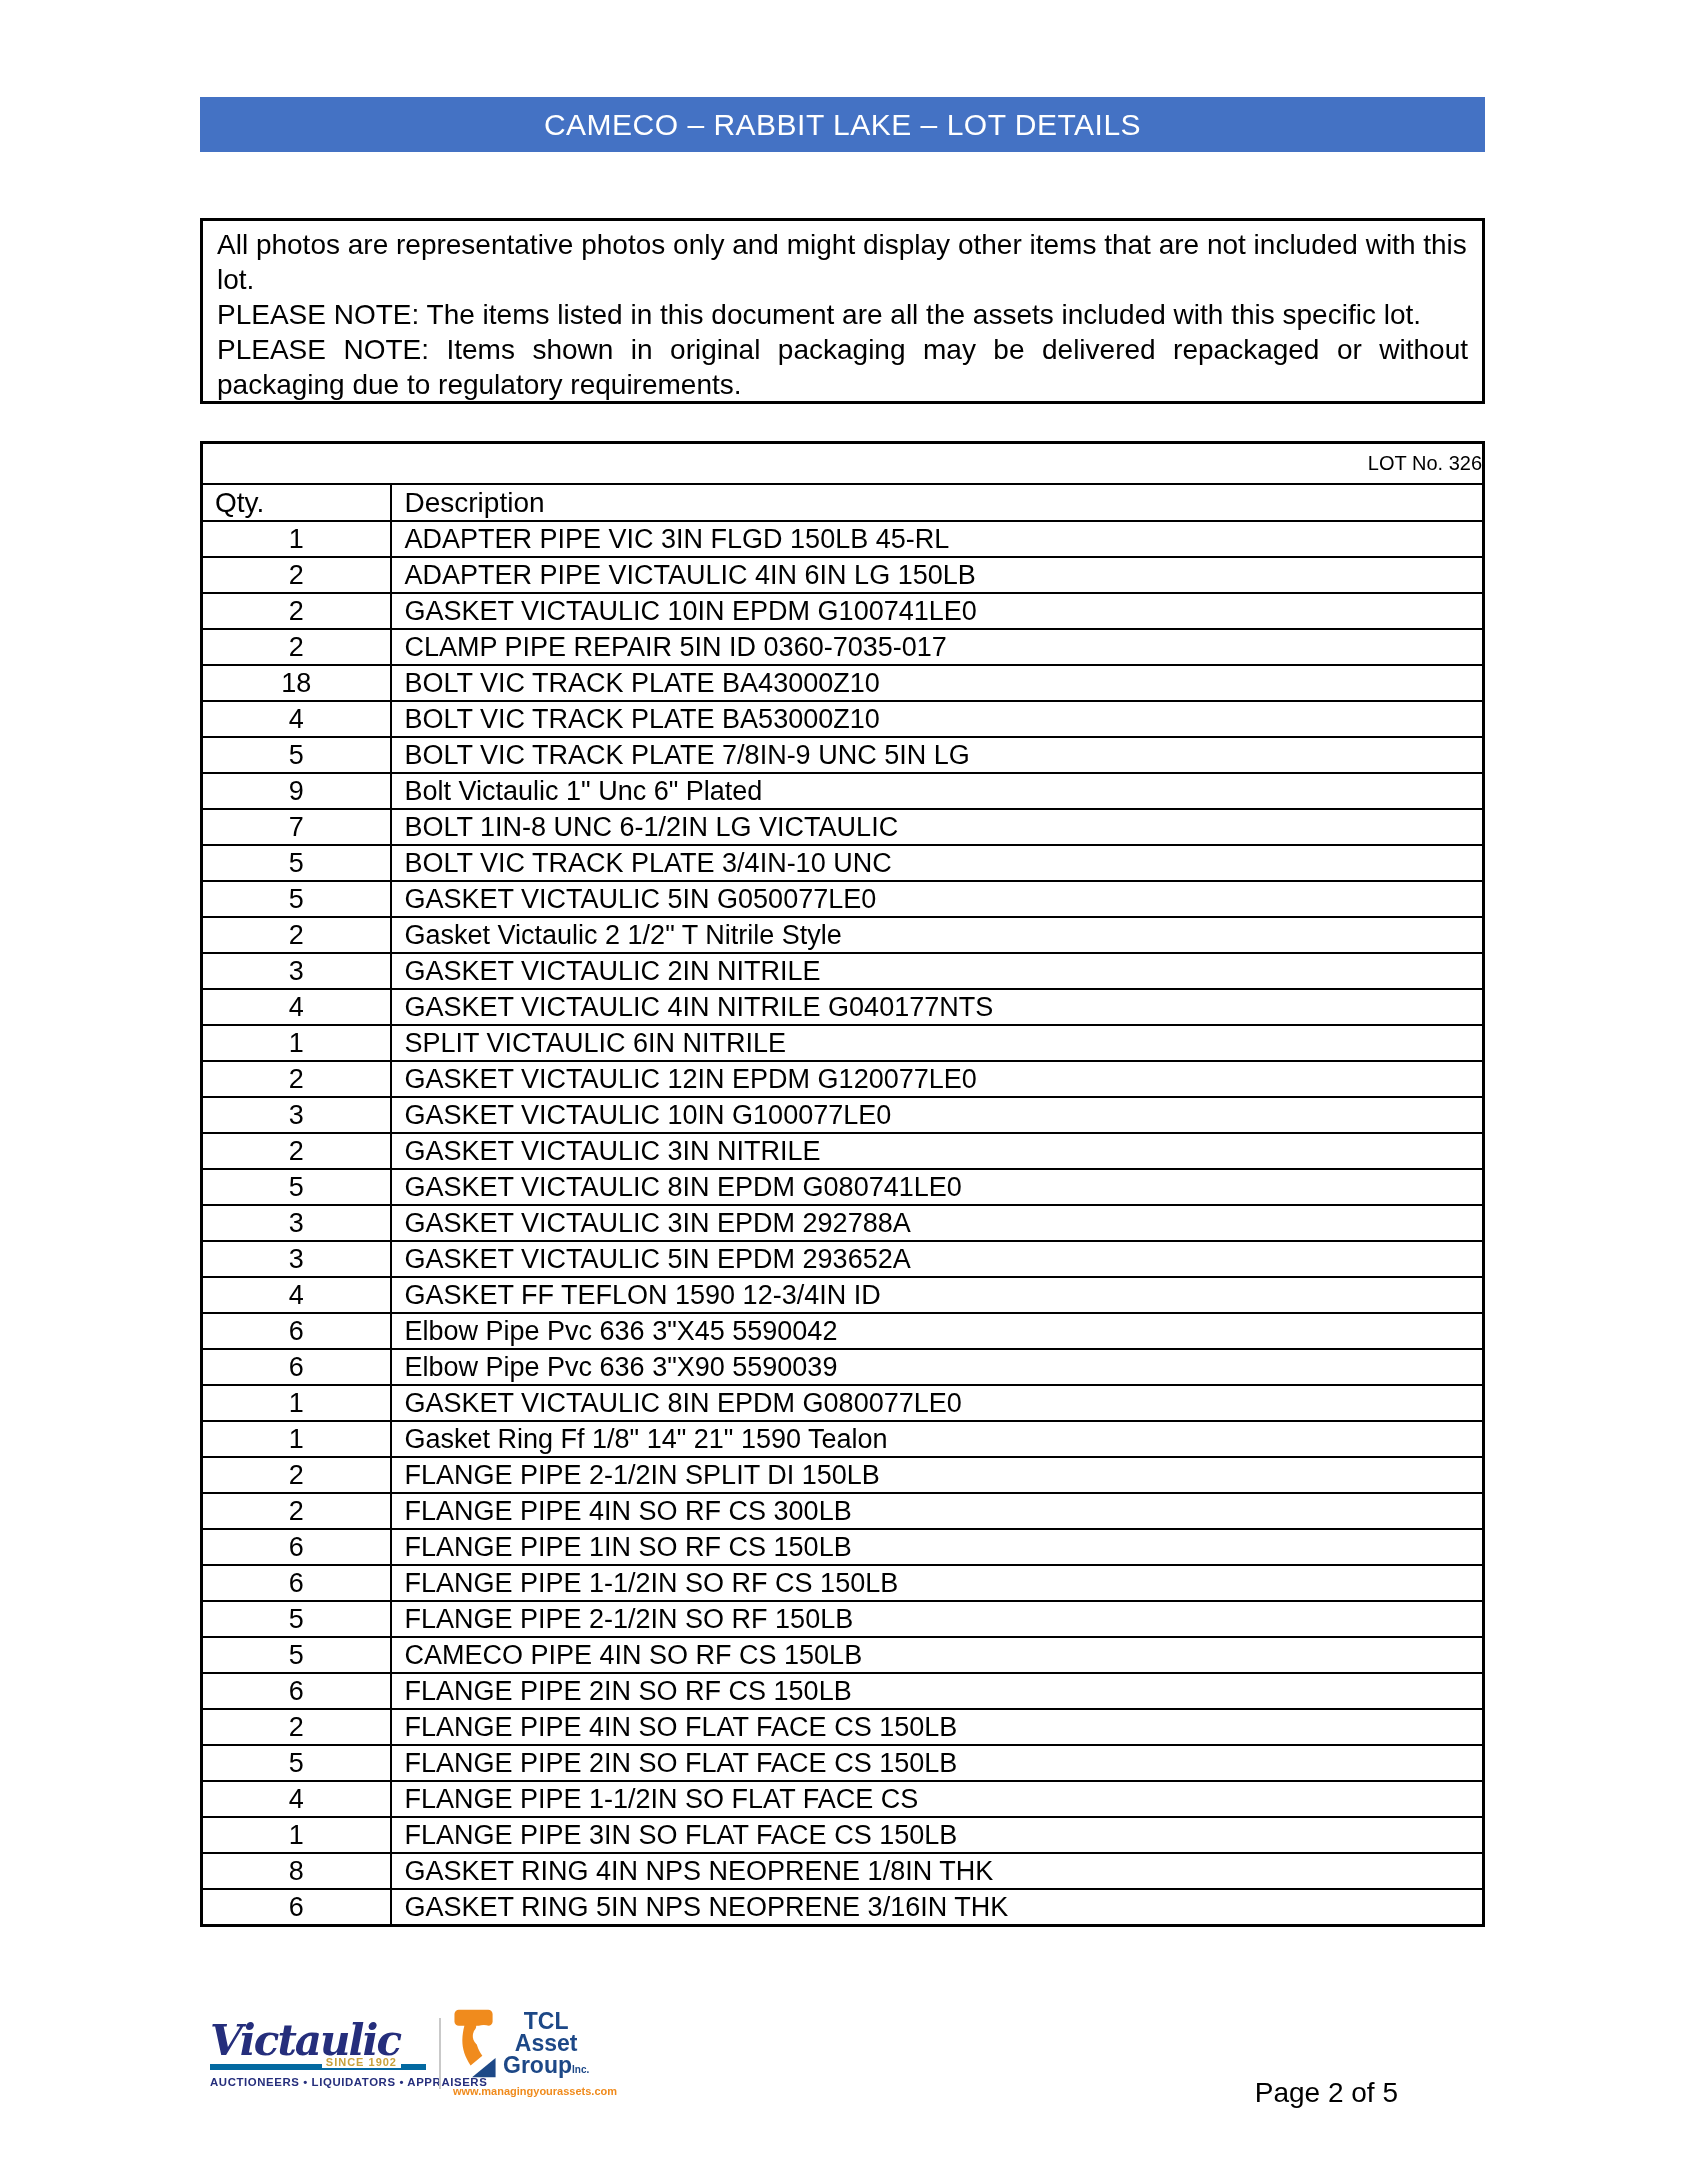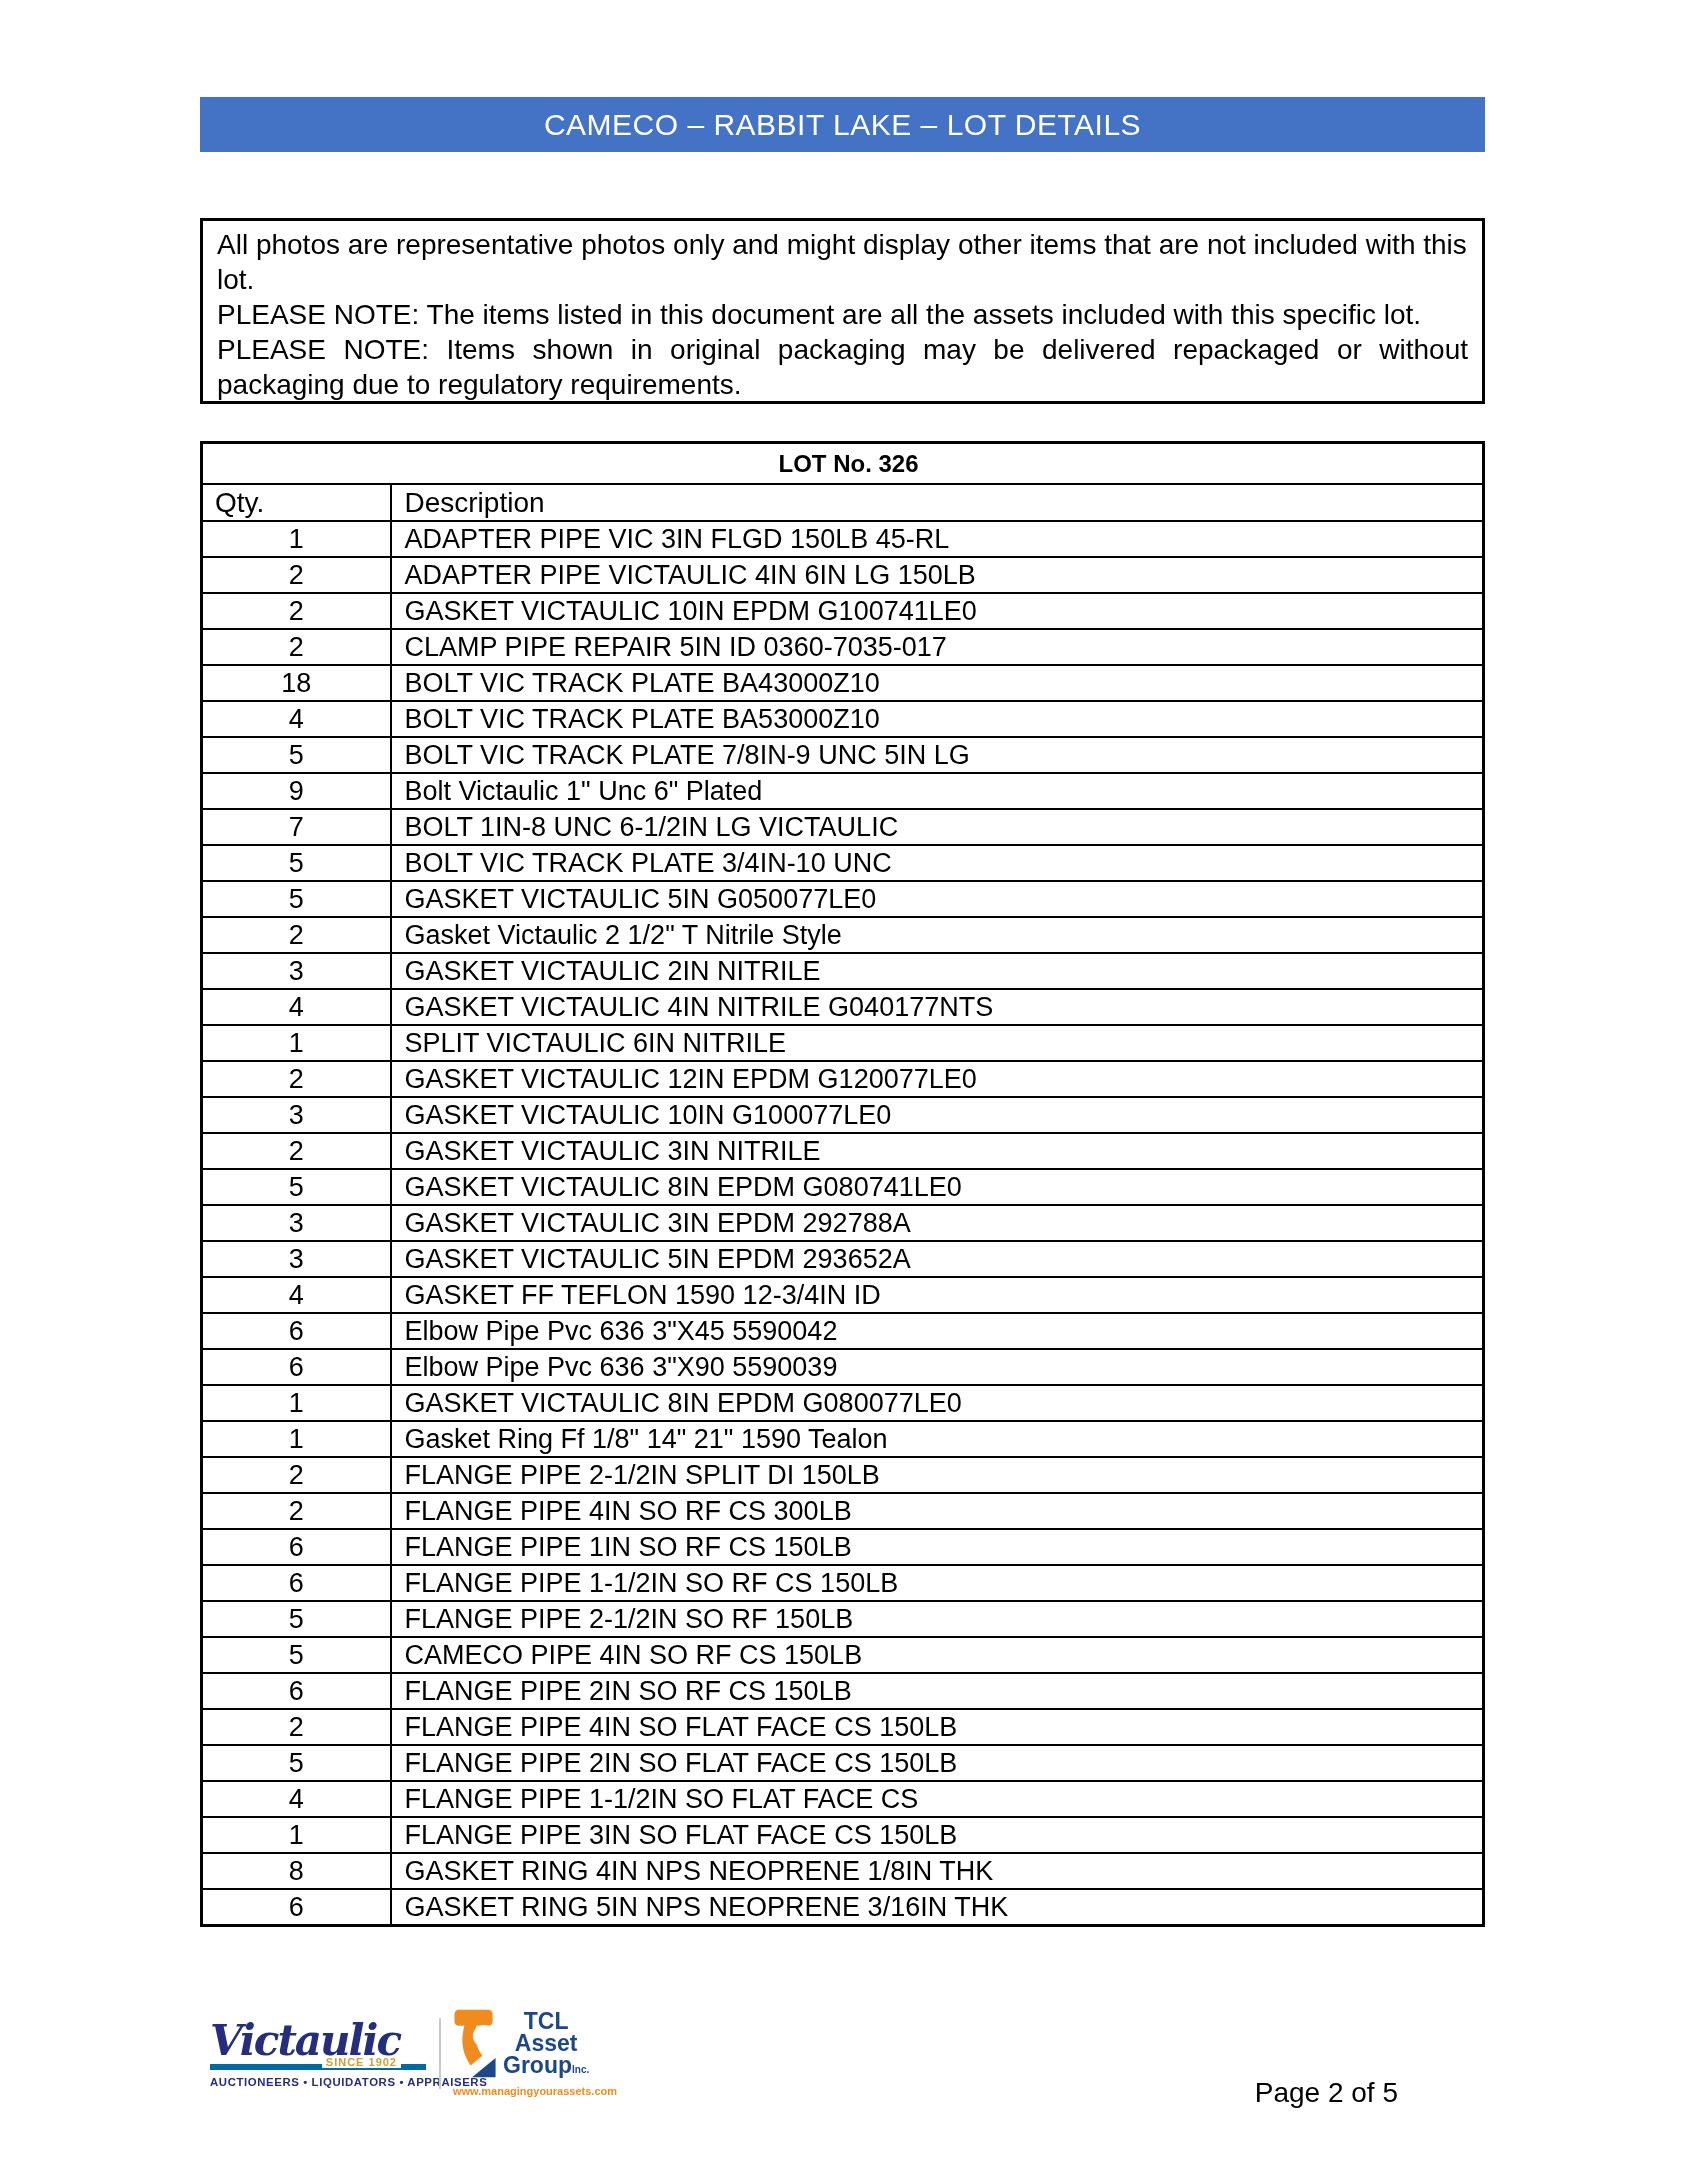--- a/index.html
+++ b/index.html
@@ -45,21 +45,21 @@
   }
   table.lot-table td,table.lot-table th{
     border:2px solid #000;
     padding:0;
     overflow:hidden;
     white-space:nowrap;
   }
   table.lot-table{border:3px solid #000;}
   col.qty-col{width:189px;}
   tr.lot-row td{
-    height:39px;font-size:24px;padding-left:12px;text-align:center;font-weight:bold;
+    height:39px;font-size:20px;padding-left:12px;text-align:right;font-weight:normal;
   }
   tr.head-row th{
     height:35px;font-size:28px;font-weight:normal;text-align:left;
   }
   tr.head-row th.qty-h{padding-left:12px;}
   tr.head-row th.desc-h{padding-left:13px;}
   tr.data-row td{height:34px;}
   tr.data-row td.qty{text-align:center;}
   tr.data-row td.desc{padding-left:13px;}
 

